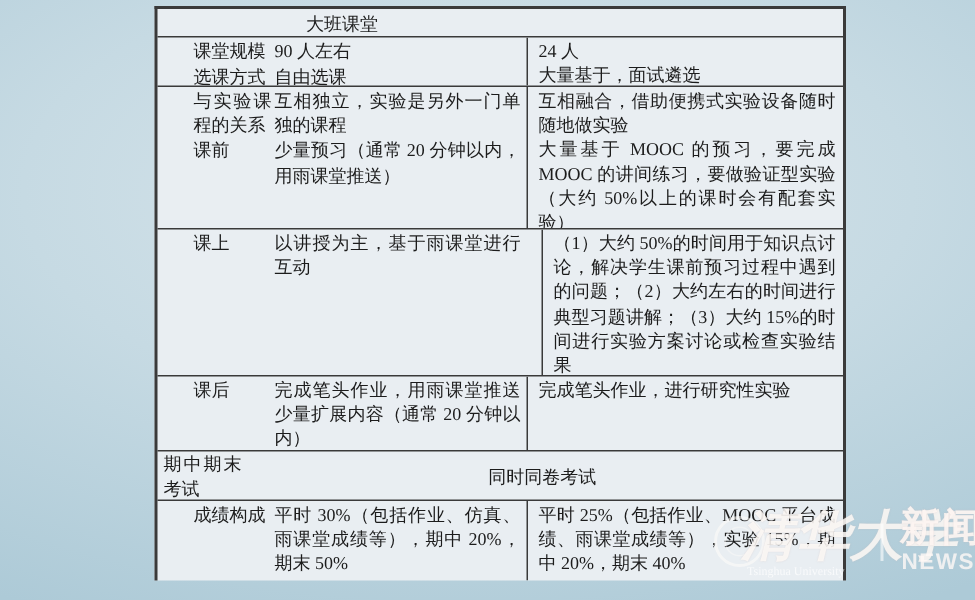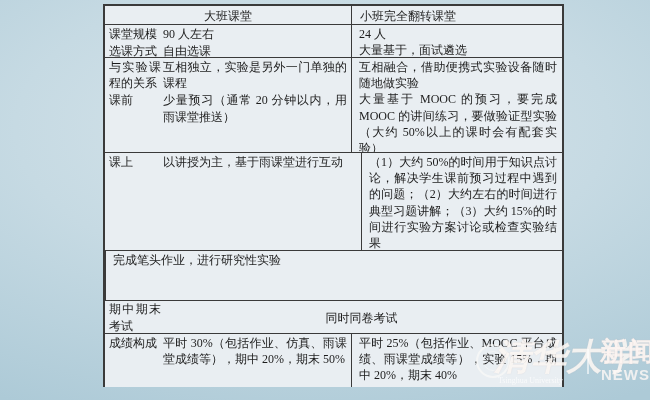--- a/index.html
+++ b/index.html
@@ -28,41 +28,41 @@
     border-bottom:none;
     box-sizing:border-box;
   }
   .row{
     display:flex;
     border-bottom:1px solid var(--border);
     box-sizing:border-box;
     overflow:hidden;
   }
   .row:last-child{border-bottom:none;}
-  .cellA{width:246px;box-sizing:border-box;overflow:hidden;}
+  .cellA{width:246px;box-sizing:border-box;overflow:hidden;padding-left:20px;}
   .cellB{
     flex:1;border-left:1px solid var(--border);
     box-sizing:border-box;
     padding:1px 5px 0 7px;
     text-align:justify;
     overflow:hidden;
   }
   .subline{display:flex;}
   .label{
     flex:0 0 56px;
     padding:1px 0 0 4px;
     box-sizing:border-box;
     text-align:justify;
   }
   .val{
     flex:1;
     padding:1px 4px 0 2px;
     text-align:justify;
   }
-  .h-header{height:19px;}
+  .h-header{height:19px;flex-direction:column;}
   .h-scale{height:33px;}
   .h-exp{height:95px;justify-content:flex-end;}
   .h-inclass{height:98px;gap:10px;}
   .h-after{height:50px;}
   .h-exam{height:33px;align-items:center;}
   .h-grade{height:53px;}
   .header-cellA{
     width:246px;box-sizing:border-box;
     text-align:center;padding-top:2px;
   }
@@ -174,20 +174,26 @@
       <div class="cellA">
         <div class="subline">
           <span class="label">课上</span>
           <span class="val">以讲授为主，基于雨课堂进行互动</span>
         </div>
       </div>
       <div class="cellB">（1）大约 50%的时间用于知识点讨论，解决学生课前预习过程中遇到的问题；（2）大约左右的时间进行典型习题讲解；（3）大约 15%的时间进行实验方案讨论或检查实验结果</div>
     </div>
 
     <div class="row h-after">
+      <div class="cellA">
+        <div class="subline">
+          <span class="label">课后</span>
+          <span class="val">完成笔头作业，用雨课堂推送少量扩展内容（通常 20 分钟以内）</span>
+        </div>
+      </div>
       <div class="cellB">完成笔头作业，进行研究性实验</div>
     </div>
 
     <div class="row h-exam">
       <span class="label">期中期末考试</span>
       <div class="span-cell">同时同卷考试</div>
     </div>
 
     <div class="row h-grade">
       <div class="cellA">

